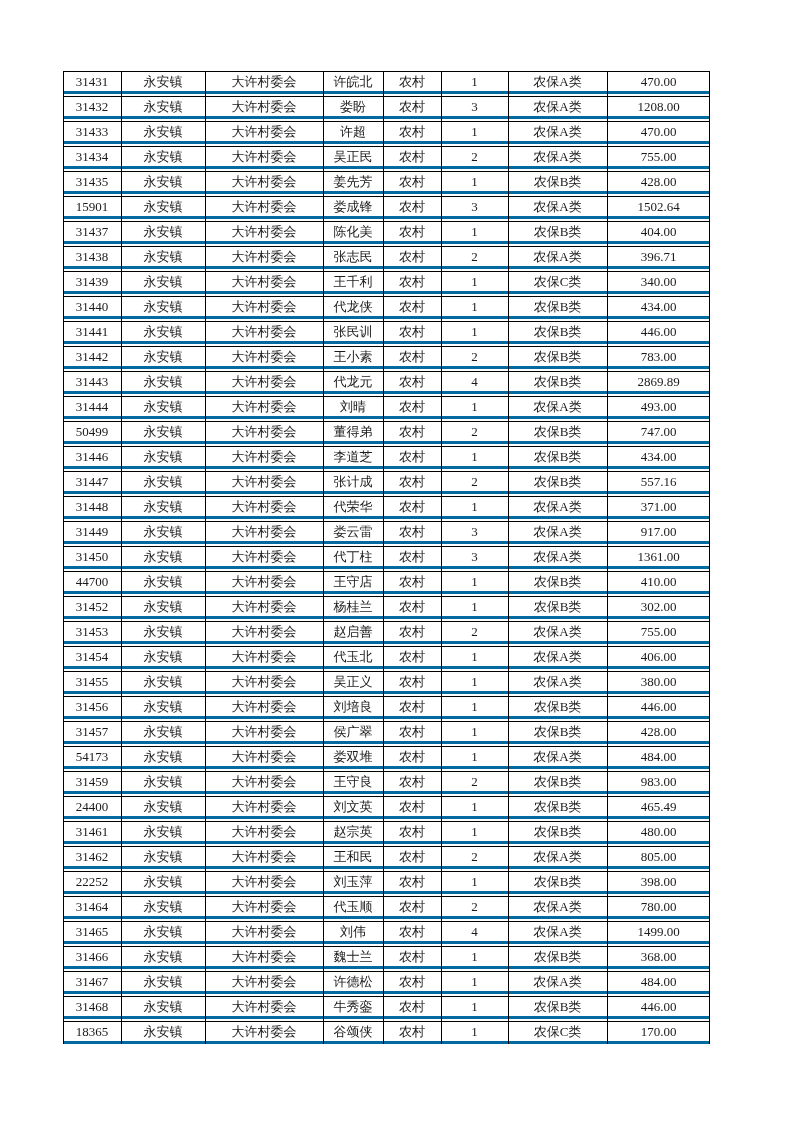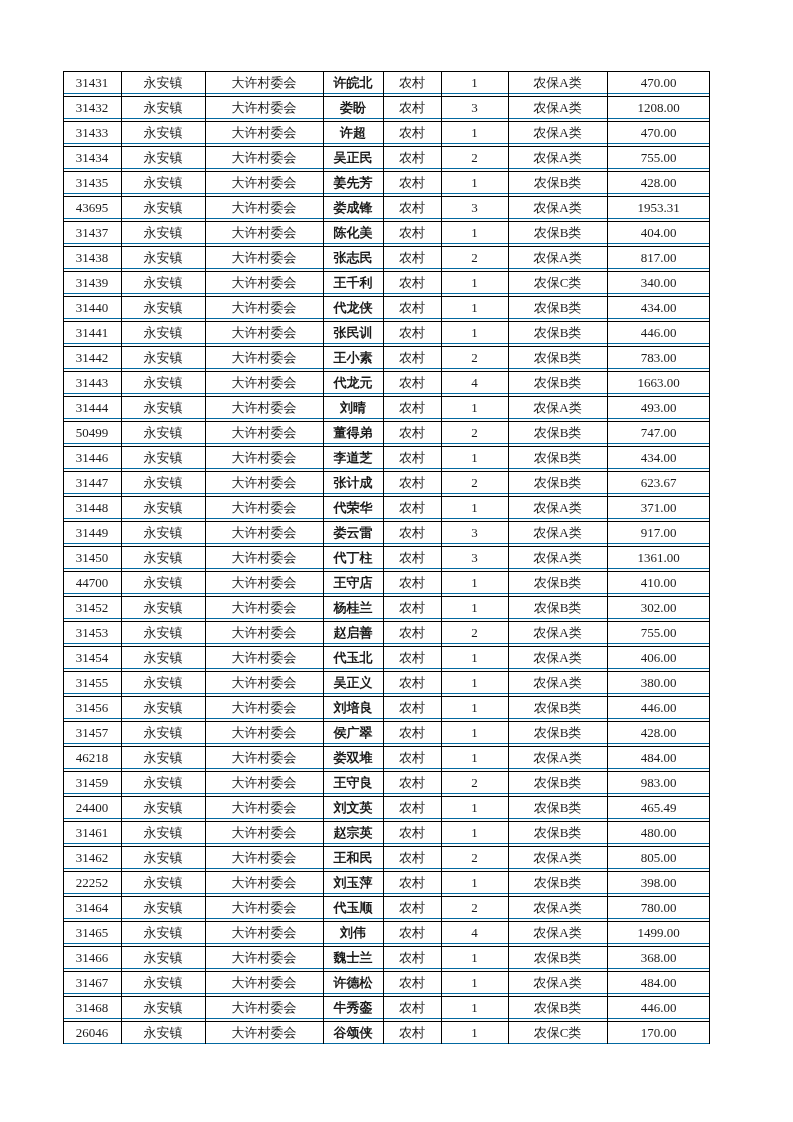--- a/index.html
+++ b/index.html
@@ -21,38 +21,38 @@
     top: 71px;
     width: 647px;
     height: 973px;
   }
   .t-row {
     position: relative;
     display: flex;
     height: 23px;
     box-sizing: border-box;
     border-top: 1px solid #000;
-    border-bottom: 1px solid #0369a1;
+    border-bottom: 3px solid #0369a1;
     margin-bottom: 2px;
     background: #ffffff;
   }
   .t-cell {
     display: flex;
     align-items: center;
     justify-content: center;
     font-size: 13px;
     color: #1a1a1a;
     white-space: nowrap;
     overflow: hidden;
     box-sizing: border-box;
   }
   .c0 { width: 58px; }
   .c1 { width: 84px; }
   .c2 { width: 118px; }
-  .c3 { width: 60px; font-weight: bold; }
+  .c3 { width: 60px; }
   .c4 { width: 58px; }
   .c5 { width: 67px; }
   .c6 { width: 99px; }
   .c7 { width: 103px; }
   .vline {
     position: absolute;
     top: 0;
     bottom: 0;
     width: 1px;
     background: #000;
@@ -108,48 +108,48 @@
         <div class="t-cell c0">31435</div>
         <div class="t-cell c1">永安镇</div>
         <div class="t-cell c2">大许村委会</div>
         <div class="t-cell c3">姜先芳</div>
         <div class="t-cell c4">农村</div>
         <div class="t-cell c5">1</div>
         <div class="t-cell c6">农保B类</div>
         <div class="t-cell c7">428.00</div>
       </div>
       <div class="t-row">
-        <div class="t-cell c0">43695</div>
+        <div class="t-cell c0">15901</div>
         <div class="t-cell c1">永安镇</div>
         <div class="t-cell c2">大许村委会</div>
         <div class="t-cell c3">娄成锋</div>
         <div class="t-cell c4">农村</div>
         <div class="t-cell c5">3</div>
         <div class="t-cell c6">农保A类</div>
-        <div class="t-cell c7">1953.31</div>
+        <div class="t-cell c7">1502.64</div>
       </div>
       <div class="t-row">
         <div class="t-cell c0">31437</div>
         <div class="t-cell c1">永安镇</div>
         <div class="t-cell c2">大许村委会</div>
         <div class="t-cell c3">陈化美</div>
         <div class="t-cell c4">农村</div>
         <div class="t-cell c5">1</div>
         <div class="t-cell c6">农保B类</div>
         <div class="t-cell c7">404.00</div>
       </div>
       <div class="t-row">
         <div class="t-cell c0">31438</div>
         <div class="t-cell c1">永安镇</div>
         <div class="t-cell c2">大许村委会</div>
         <div class="t-cell c3">张志民</div>
         <div class="t-cell c4">农村</div>
         <div class="t-cell c5">2</div>
         <div class="t-cell c6">农保A类</div>
-        <div class="t-cell c7">817.00</div>
+        <div class="t-cell c7">396.71</div>
       </div>
       <div class="t-row">
         <div class="t-cell c0">31439</div>
         <div class="t-cell c1">永安镇</div>
         <div class="t-cell c2">大许村委会</div>
         <div class="t-cell c3">王千利</div>
         <div class="t-cell c4">农村</div>
         <div class="t-cell c5">1</div>
         <div class="t-cell c6">农保C类</div>
         <div class="t-cell c7">340.00</div>
@@ -185,21 +185,21 @@
         <div class="t-cell c7">783.00</div>
       </div>
       <div class="t-row">
         <div class="t-cell c0">31443</div>
         <div class="t-cell c1">永安镇</div>
         <div class="t-cell c2">大许村委会</div>
         <div class="t-cell c3">代龙元</div>
         <div class="t-cell c4">农村</div>
         <div class="t-cell c5">4</div>
         <div class="t-cell c6">农保B类</div>
-        <div class="t-cell c7">1663.00</div>
+        <div class="t-cell c7">2869.89</div>
       </div>
       <div class="t-row">
         <div class="t-cell c0">31444</div>
         <div class="t-cell c1">永安镇</div>
         <div class="t-cell c2">大许村委会</div>
         <div class="t-cell c3">刘晴</div>
         <div class="t-cell c4">农村</div>
         <div class="t-cell c5">1</div>
         <div class="t-cell c6">农保A类</div>
         <div class="t-cell c7">493.00</div>
@@ -225,21 +225,21 @@
         <div class="t-cell c7">434.00</div>
       </div>
       <div class="t-row">
         <div class="t-cell c0">31447</div>
         <div class="t-cell c1">永安镇</div>
         <div class="t-cell c2">大许村委会</div>
         <div class="t-cell c3">张计成</div>
         <div class="t-cell c4">农村</div>
         <div class="t-cell c5">2</div>
         <div class="t-cell c6">农保B类</div>
-        <div class="t-cell c7">623.67</div>
+        <div class="t-cell c7">557.16</div>
       </div>
       <div class="t-row">
         <div class="t-cell c0">31448</div>
         <div class="t-cell c1">永安镇</div>
         <div class="t-cell c2">大许村委会</div>
         <div class="t-cell c3">代荣华</div>
         <div class="t-cell c4">农村</div>
         <div class="t-cell c5">1</div>
         <div class="t-cell c6">农保A类</div>
         <div class="t-cell c7">371.00</div>
@@ -328,21 +328,21 @@
         <div class="t-cell c0">31457</div>
         <div class="t-cell c1">永安镇</div>
         <div class="t-cell c2">大许村委会</div>
         <div class="t-cell c3">侯广翠</div>
         <div class="t-cell c4">农村</div>
         <div class="t-cell c5">1</div>
         <div class="t-cell c6">农保B类</div>
         <div class="t-cell c7">428.00</div>
       </div>
       <div class="t-row">
-        <div class="t-cell c0">46218</div>
+        <div class="t-cell c0">54173</div>
         <div class="t-cell c1">永安镇</div>
         <div class="t-cell c2">大许村委会</div>
         <div class="t-cell c3">娄双堆</div>
         <div class="t-cell c4">农村</div>
         <div class="t-cell c5">1</div>
         <div class="t-cell c6">农保A类</div>
         <div class="t-cell c7">484.00</div>
       </div>
       <div class="t-row">
         <div class="t-cell c0">31459</div>
@@ -438,21 +438,21 @@
         <div class="t-cell c0">31468</div>
         <div class="t-cell c1">永安镇</div>
         <div class="t-cell c2">大许村委会</div>
         <div class="t-cell c3">牛秀銮</div>
         <div class="t-cell c4">农村</div>
         <div class="t-cell c5">1</div>
         <div class="t-cell c6">农保B类</div>
         <div class="t-cell c7">446.00</div>
       </div>
       <div class="t-row">
-        <div class="t-cell c0">26046</div>
+        <div class="t-cell c0">18365</div>
         <div class="t-cell c1">永安镇</div>
         <div class="t-cell c2">大许村委会</div>
         <div class="t-cell c3">谷颂侠</div>
         <div class="t-cell c4">农村</div>
         <div class="t-cell c5">1</div>
         <div class="t-cell c6">农保C类</div>
         <div class="t-cell c7">170.00</div>
       </div>
       <div class="vline" style="left: 0px;"></div>
       <div class="vline" style="left: 58px;"></div>

